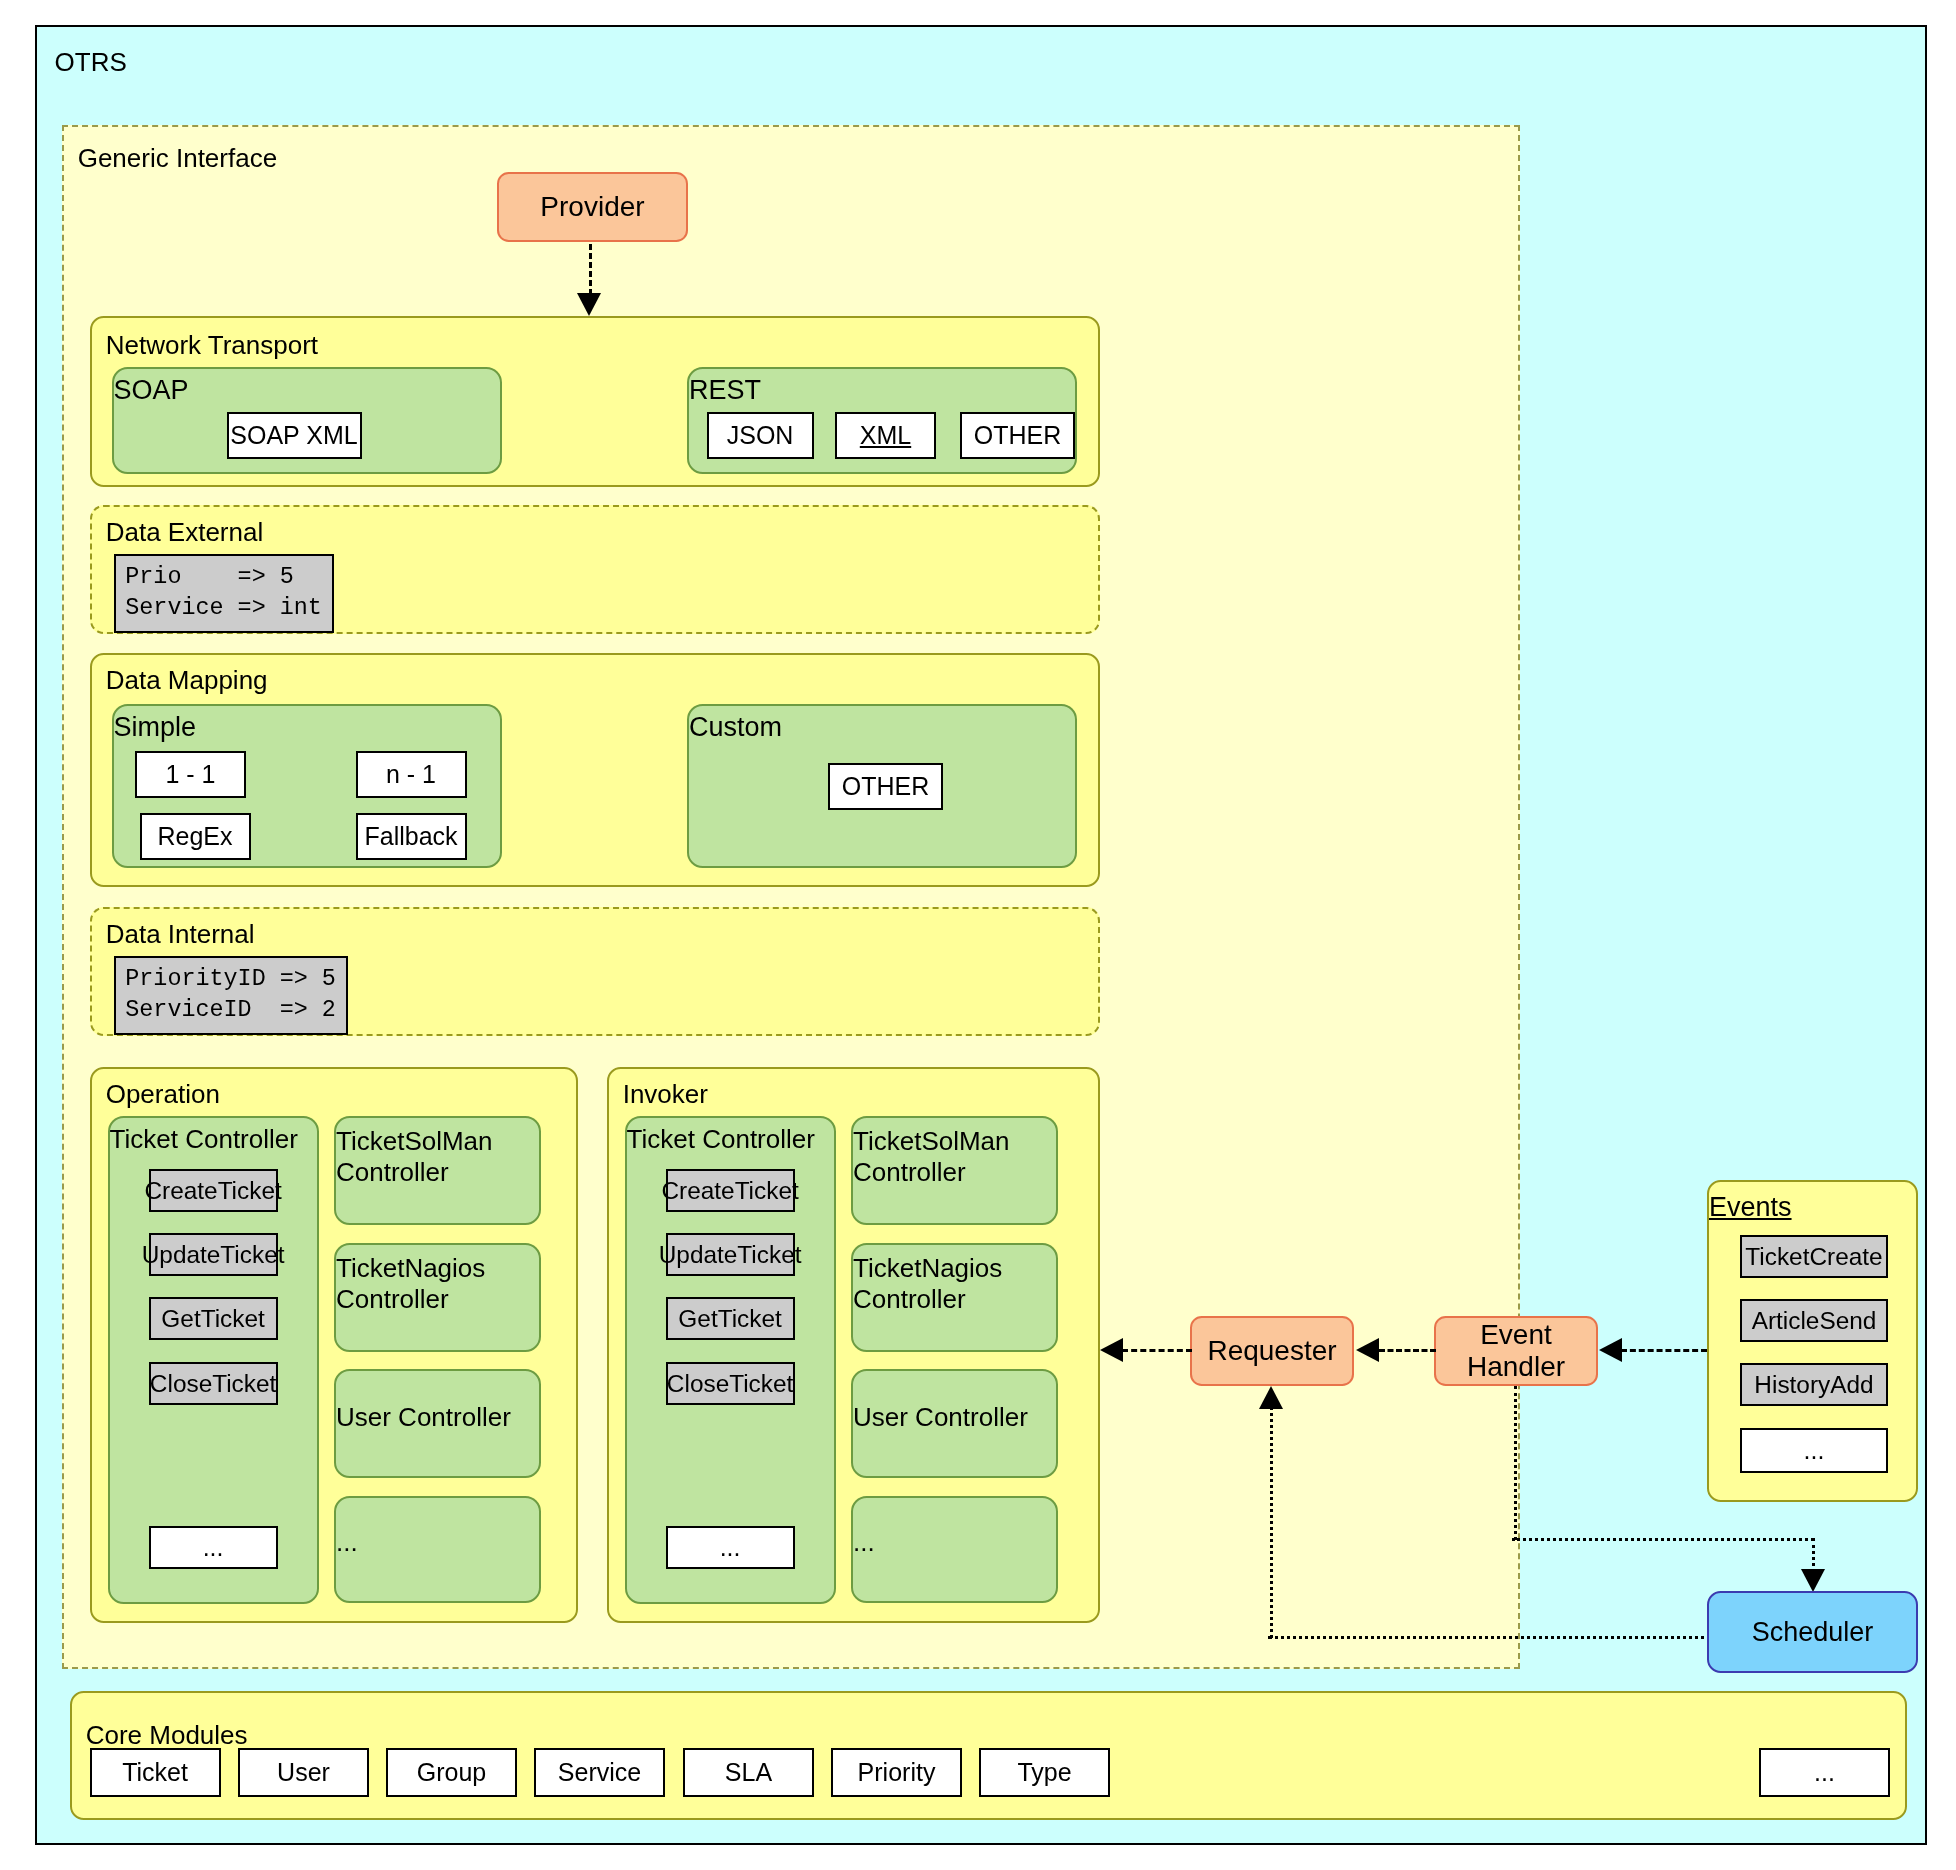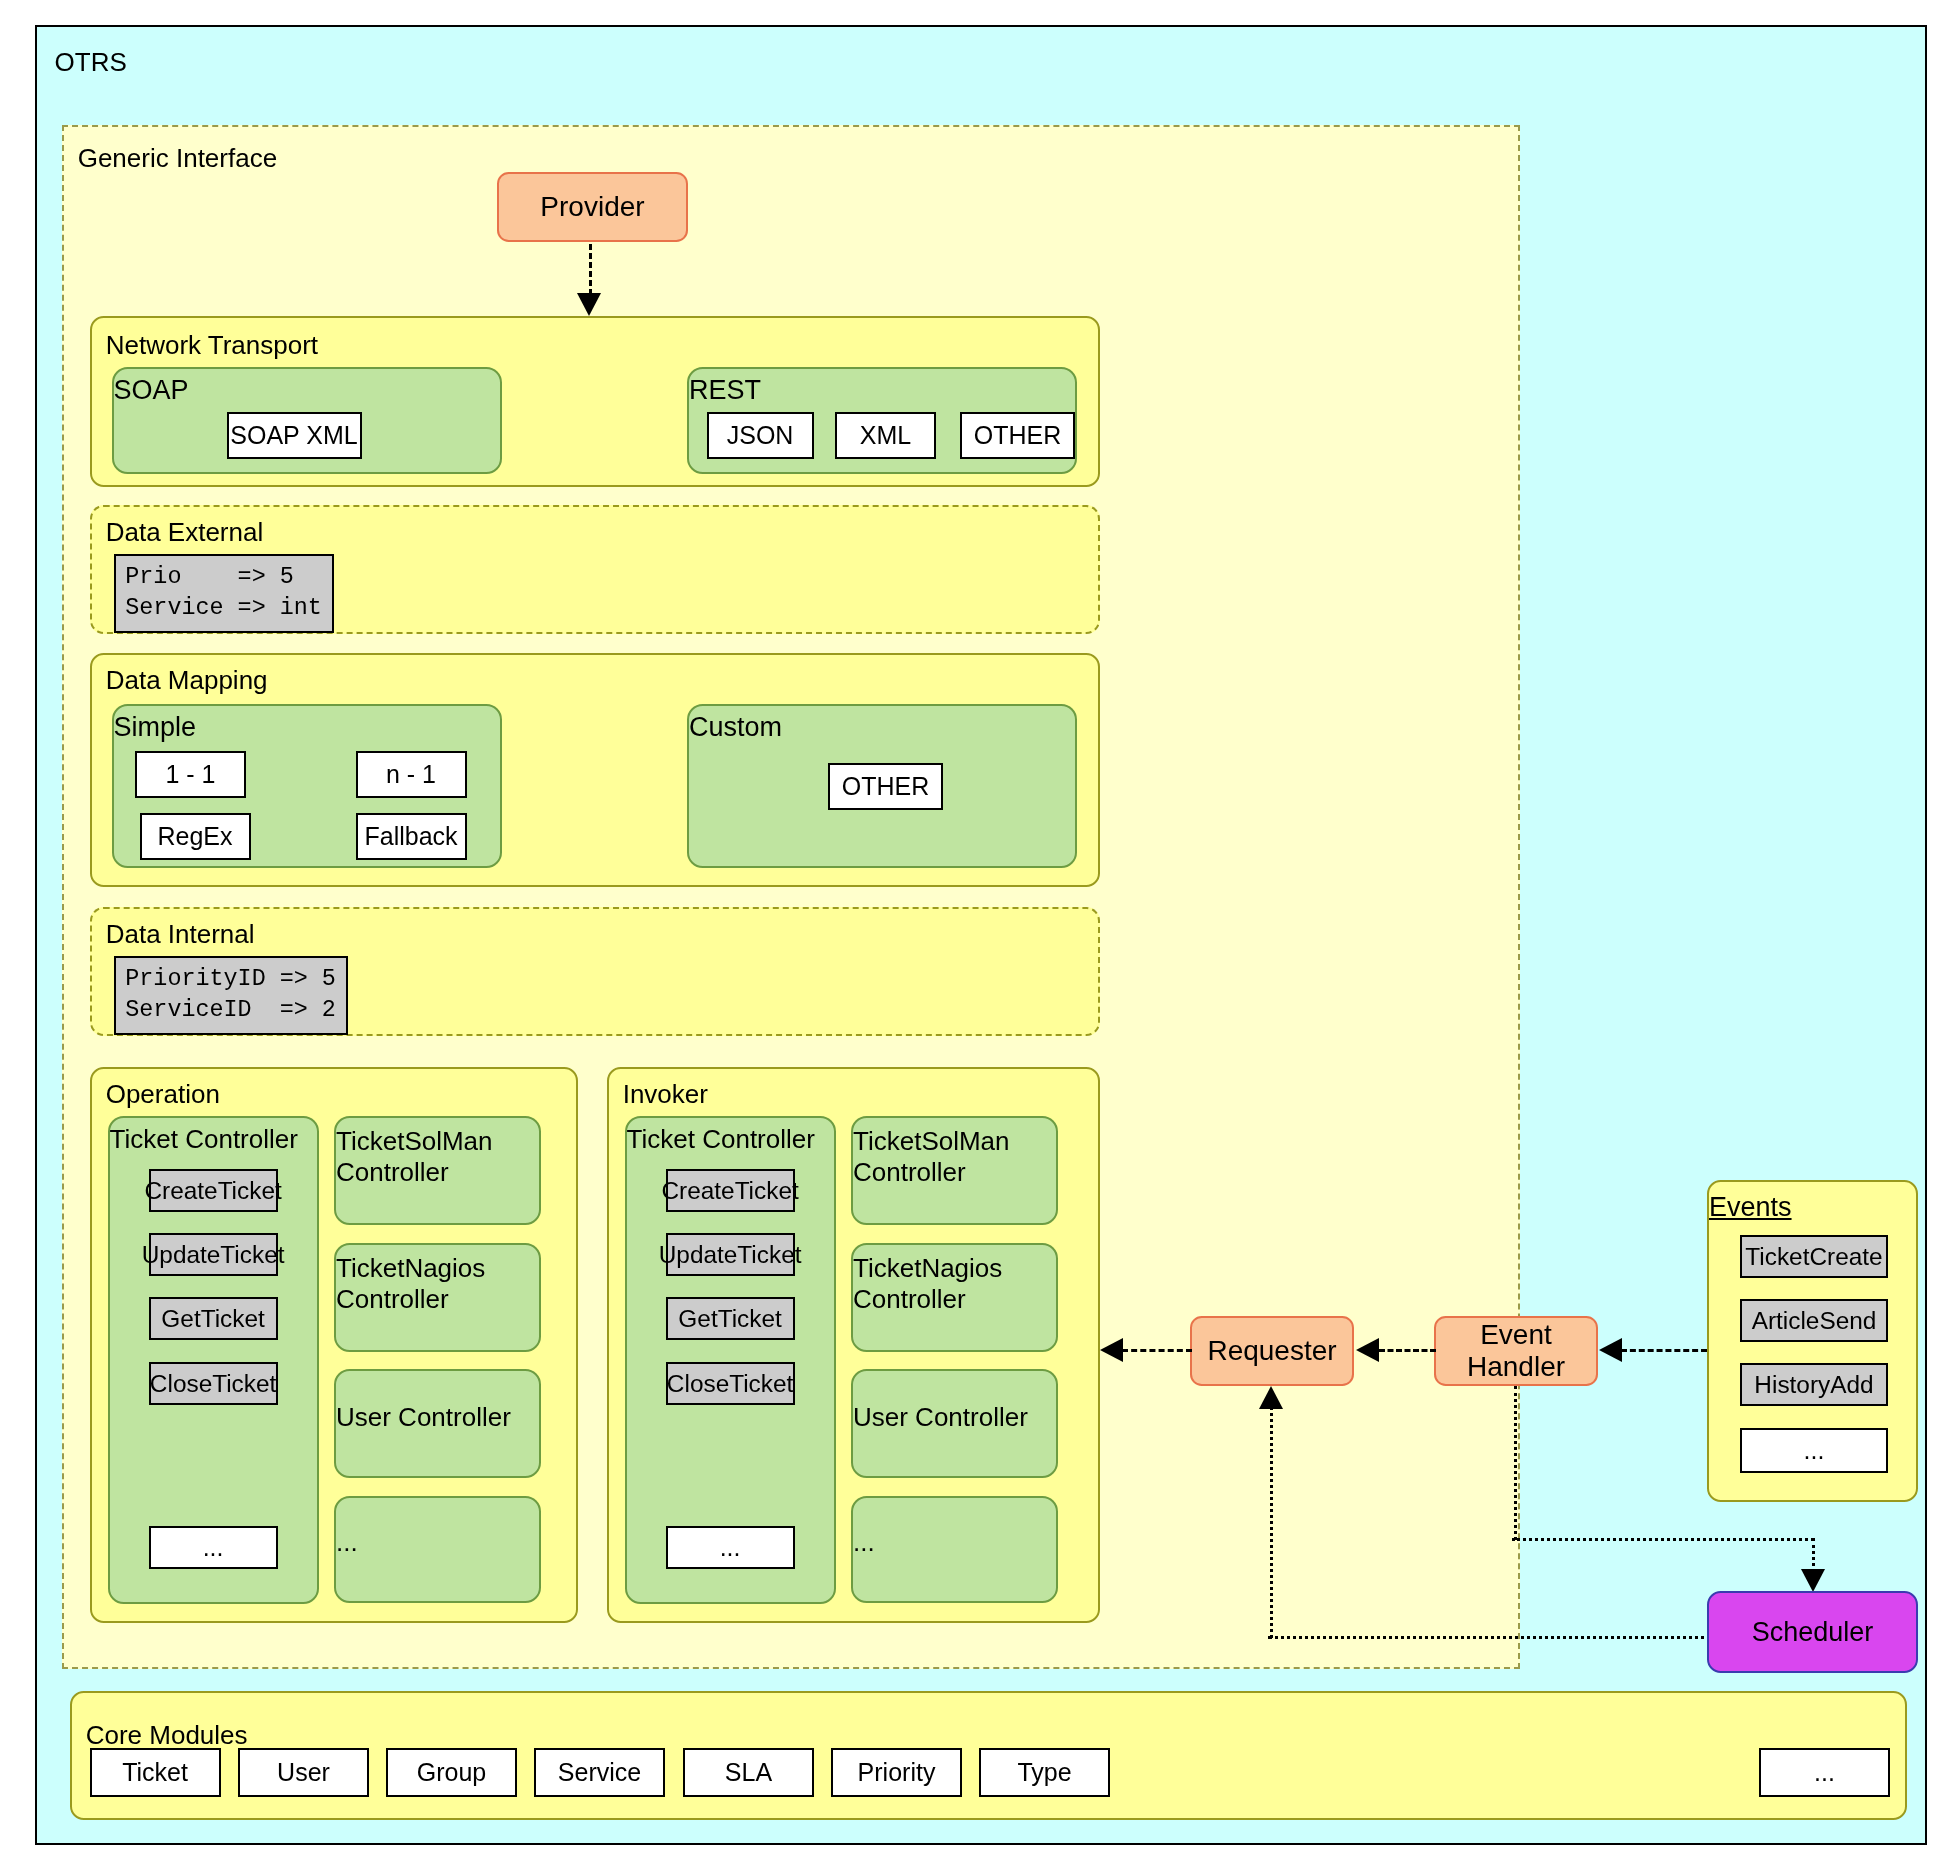--- a/index.html
+++ b/index.html
@@ -77,21 +77,21 @@
     border: 2px solid #e8734a;
     border-radius: 11.7px;
     display: flex;
     align-items: center;
     justify-content: center;
     text-align: center;
     font-size: 28px;
     line-height: 1.15;
   }
   .white-rounded {
-    background: #d946ef;
+    background: #7dd3fc;
     border: 2px solid #3b3bb0;
     border-radius: 13.7px;
     display: flex;
     align-items: center;
     justify-content: center;
     font-size: 27px;
   }
   .center-title {
     position: absolute;
     left: 0; right: 0;
@@ -174,21 +174,21 @@
     <span class="label-tl" style="left:13.7px; top:13.7px; font-size:26px;">Network Transport</span>
 
     <div class="abs green-panel" style="left:19.5px; top:49px; width:390px; height:107px;">
       <span class="center-title" style="top:5.9px;">SOAP</span>
       <div class="abs white-chip" style="left:113px; top:43px; width:135px; height:47px;">SOAP XML</div>
     </div>
 
     <div class="abs green-panel" style="left:595px; top:49px; width:390px; height:107px;">
       <span class="center-title" style="top:5.9px;">REST</span>
       <div class="abs white-chip" style="left:17.6px; top:43px; width:107px; height:47px;">JSON</div>
-      <div class="abs white-chip" style="left:146px; top:43px; width:101px; height:47px;">XML</div>
+      <div class="abs white-chip" style="left:146px; top:43px; width:101px; height:47px;text-decoration:underline;">XML</div>
       <div class="abs white-chip" style="left:271px; top:43px; width:115px; height:47px;">OTHER</div>
     </div>
   </div>
 
   <div class="abs yellow-panel-dashed" style="left:90px; top:505px; width:1010px; height:129px;">
     <span class="label-tl" style="left:13.7px; top:11.7px;">Data External</span>
     <div class="abs mono-block" style="left:21.5px; top:47px;">Prio    =&gt; 5
 Service =&gt; int</div>
   </div>
 

